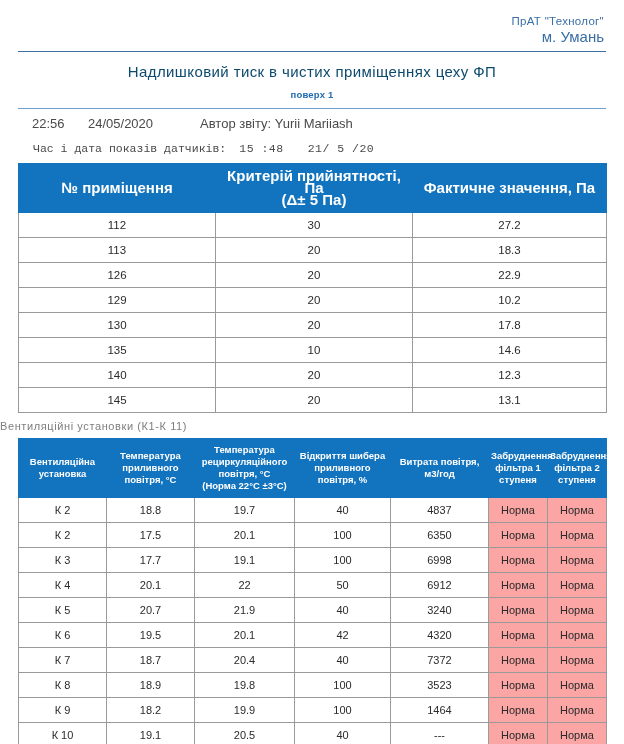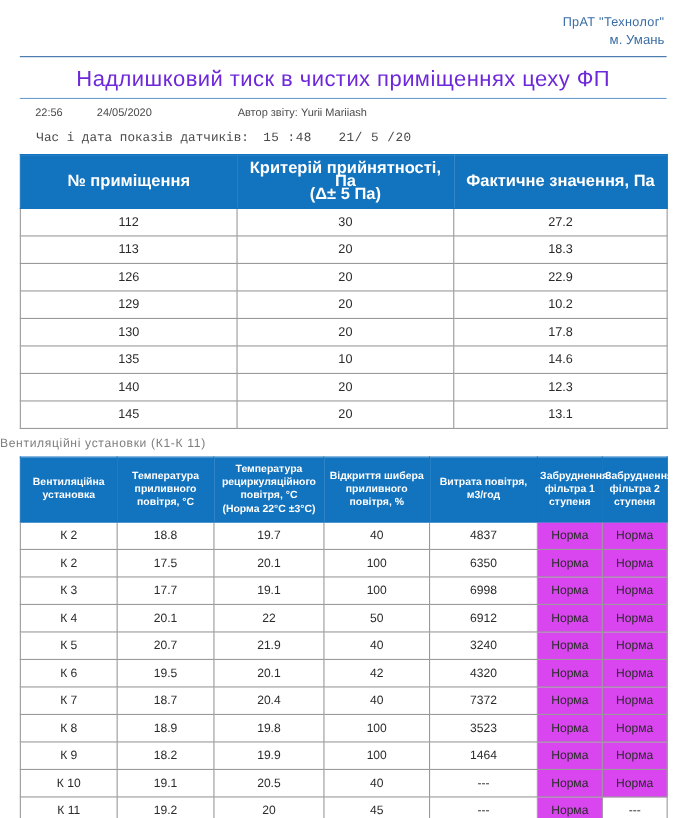--- a/index.html
+++ b/index.html
@@ -27,70 +27,70 @@
     padding: 14px 20px 4px 20px;
     text-align: right;
     color: #3a6ea5;
     font-size: 11.5px;
     line-height: 15px;
   }
   .corp-header .corp-name {
     letter-spacing: .3px;
   }
   .corp-header .corp-city {
-    font-size: 12px;
+    font-size: 15px;
   }
 
   .rule {
     height: 1px;
     background: #3a6ea5;
     margin: 3px 18px 0 18px;
   }
   .rule.thin {
     background: #6a9fd0;
   }
 
   
   .title-block {
     text-align: center;
     padding: 10px 0 4px 0;
   }
   .report-title {
-    color: #6d28d9;
-    font-size: 20px;
+    color: #0c4a6e;
+    font-size: 15px;
     letter-spacing: .4px;
     line-height: 20px;
   }
   .report-sub {
     color: #1f6cb0;
     font-size: 9.5px;
     font-weight: bold;
     letter-spacing: .2px;
     margin-top: 6px;
     line-height: 13px;
   }
 
   
   .meta-row {
     display: flex;
     align-items: baseline;
-    font-size: 10px;
+    font-size: 13px;
     color: #4a4a4a;
     padding: 7px 0 0 0;
   }
   .meta-row .m-time {
     padding-left: 32px;
     min-width: 46px;
   }
   .meta-row .m-date {
     padding-left: 10px;
     text-align: center;
   }
   .meta-row .m-author {
-    padding-left: 78px;
+    padding-left: 47px;
     text-align: right;
   }
   .meta-row2 {
     display: flex;
     align-items: baseline;
     font-size: 11.5px;
     color: #4a4a4a;
     padding: 11px 0 0 0;
     font-family: Liberation Mono, monospace;
   }
@@ -147,21 +147,21 @@
   #vent-table col.v2 { width: 88px; }
   #vent-table col.v3 { width: 100px; }
   #vent-table col.v4 { width: 96px; }
   #vent-table col.v5 { width: 98px; }
   #vent-table col.v6 { width: 59px; }
   #vent-table col.v7 { width: 59px; }
   #vent-table td { font-size: 11px; height: 16px; }
   #vent-table th { padding: 5px 2px; }
 
   td.status-ok {
-    background: #d946ef;
+    background: #fca5a5;
     color: #ffffff;
     font-size: 10.5px;
     border-color: #14a84a;
     border-left-color: #9a9a9a;
   }
   td.status-none {
     background: #ffffff;
     color: #2b2b2b;
   }
 </style>
@@ -171,20 +171,21 @@
 <div class="page">
 
   <div class="corp-header">
     <div class="corp-name">ПрАТ "Технолог"</div>
     <div class="corp-city">м. Умань</div>
   </div>
   <div class="rule"></div>
 
   <div class="title-block">
     <div class="report-title">Надлишковий тиск в чистих приміщеннях цеху ФП</div>
+    <div class="report-sub">поверх 1</div>
   </div>
   <div class="rule thin"></div>
 
   <div class="meta-row">
     <span class="m-time">22:56</span>
     <span class="m-date">24/05/2020</span>
     <span class="m-author">Автор звіту: Yurii Mariiash</span>
   </div>
   <div class="meta-row2">
     <span class="m-label">Час і дата показів датчиків:</span>

